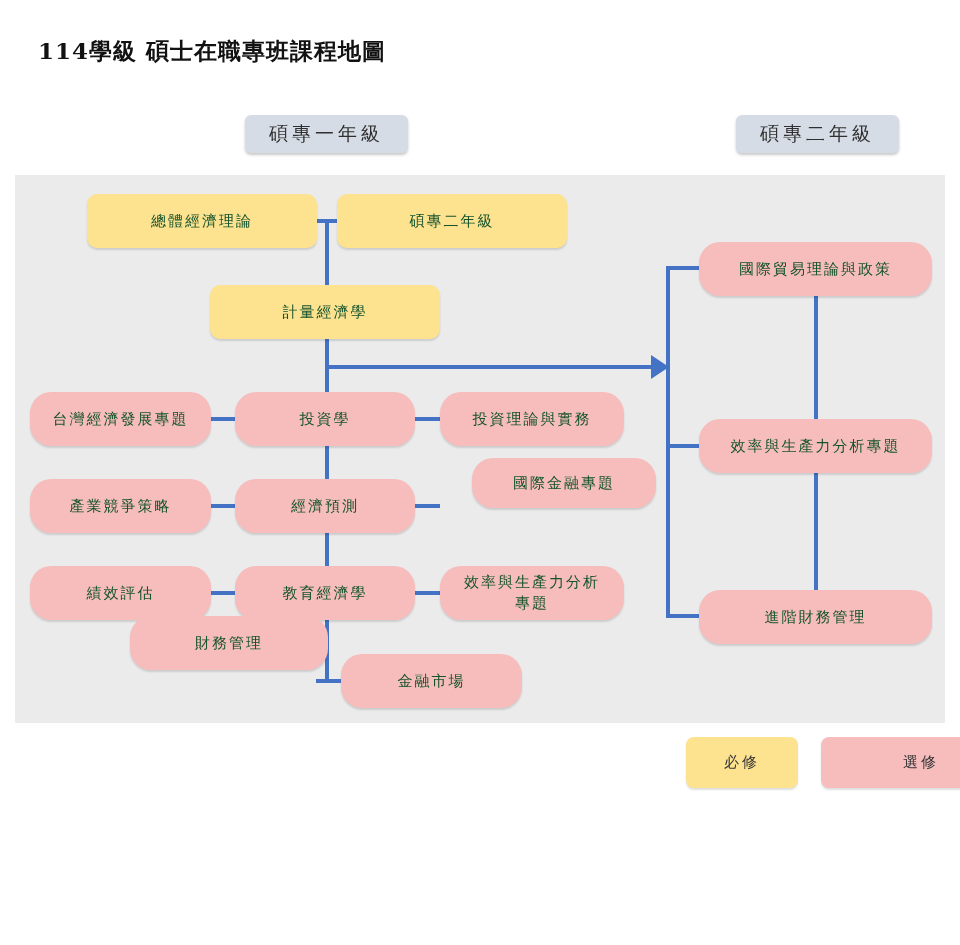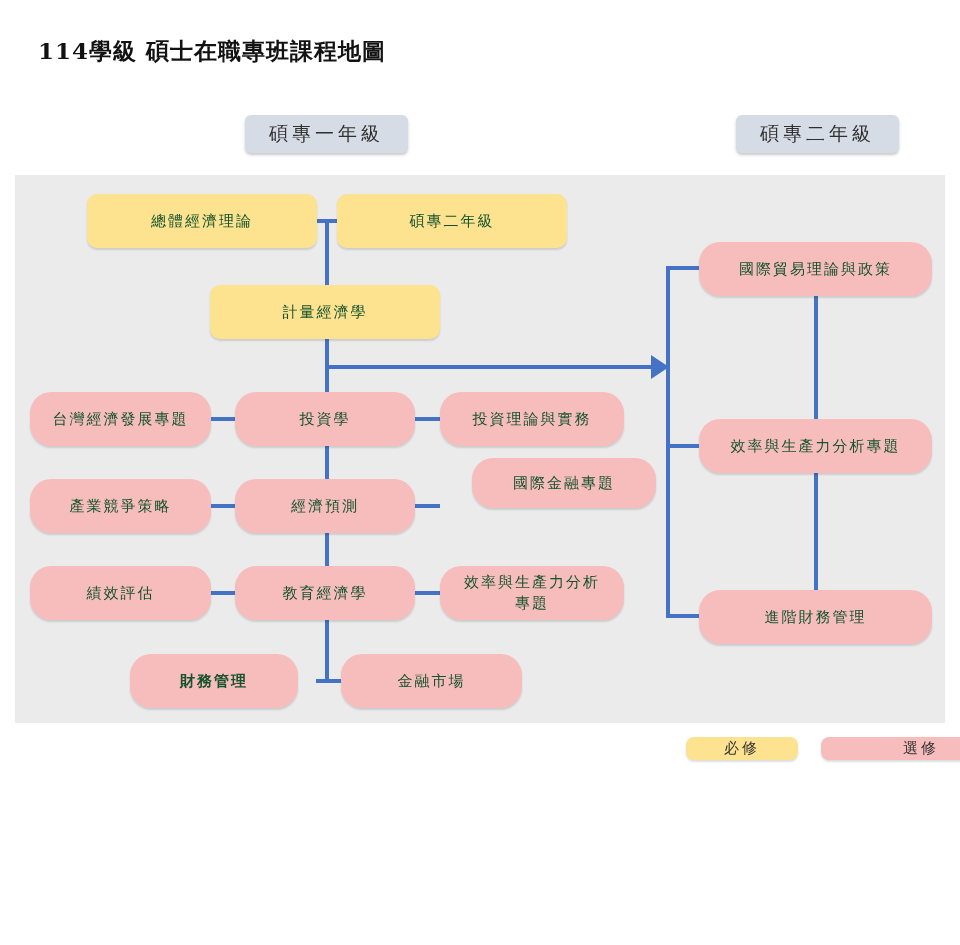--- a/index.html
+++ b/index.html
@@ -32,40 +32,40 @@
   .required{background:#FDE28F;}
   .elective{background:#F7BDBD;border-radius:21px;}
   .narrow-pad{padding:4px 22px;}
   .line{position:absolute;background:#4472C4;}
   .arrowhead{
     position:absolute;width:0;height:0;
     border-top:12px solid transparent;border-bottom:12px solid transparent;
     border-left:18px solid #4472C4;
   }
   .legend-box{
-    position:absolute;width:112px;height:23px;border-radius:8px;
+    position:absolute;width:112px;height:51px;border-radius:8px;
     display:flex;align-items:center;justify-content:center;
     font-size:15px;color:#353535;letter-spacing:3px;
     box-shadow:0 2px 2px rgba(0,0,0,.13);
   }
   
   .b-macro{left:87px;top:194px;width:230px;height:54px;}
   .b-micro{left:337px;top:194px;width:230px;height:54px;}
   .b-econometrics{left:210px;top:285px;width:230px;height:54px;}
   
   .b-taiwan{left:30px;top:392px;width:181px;height:54px;}
   .b-investment{left:235px;top:392px;width:180px;height:54px;}
   .b-invest-practice{left:440px;top:392px;width:184px;height:54px;}
   .b-industry{left:30px;top:479px;width:181px;height:54px;}
   .b-forecast{left:235px;top:479px;width:180px;height:54px;}
   .b-intl-finance{left:440px;top:458px;width:184px;height:50px;margin-left:32px;}
   .b-performance{left:30px;top:566px;width:181px;height:54px;}
   .b-edu-econ{left:235px;top:566px;width:180px;height:54px;}
   .b-efficiency1{left:440px;top:566px;width:184px;height:54px;}
-  .b-fin-mgmt{left:130px;top:654px;width:168px;height:54px;font-weight:bold;}
+  .b-fin-mgmt{left:130px;top:616px;width:198px;height:54px;}
   .b-fin-markets{left:341px;top:654px;width:181px;height:54px;}
   
   .b-intl-trade{left:699px;top:242px;width:233px;height:54px;}
   .b-efficiency2{left:699px;top:419px;width:233px;height:54px;}
   .b-adv-fin{left:699px;top:590px;width:233px;height:54px;}
   
   .ln-top-h{left:316px;top:219px;width:22px;height:4px;}
   .ln-spine-a{left:325px;top:220px;width:4px;height:66px;}
   .ln-spine-b{left:325px;top:339px;width:4px;height:54px;}
   .ln-arrow-h{left:325px;top:365px;width:328px;height:4px;}

